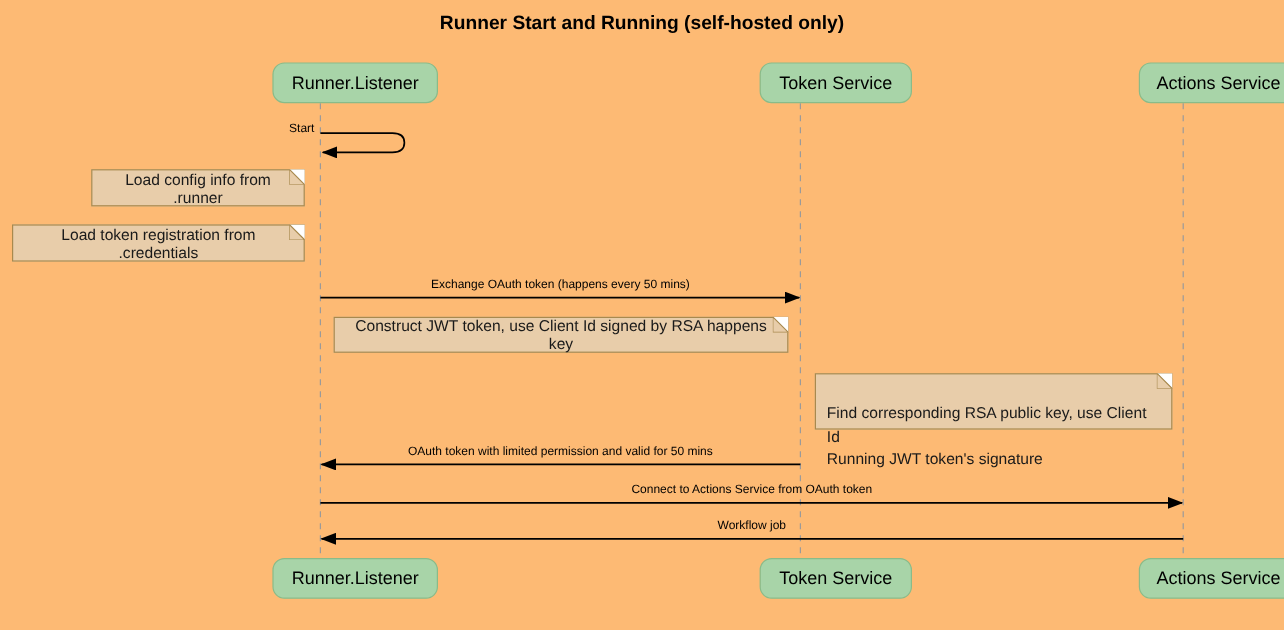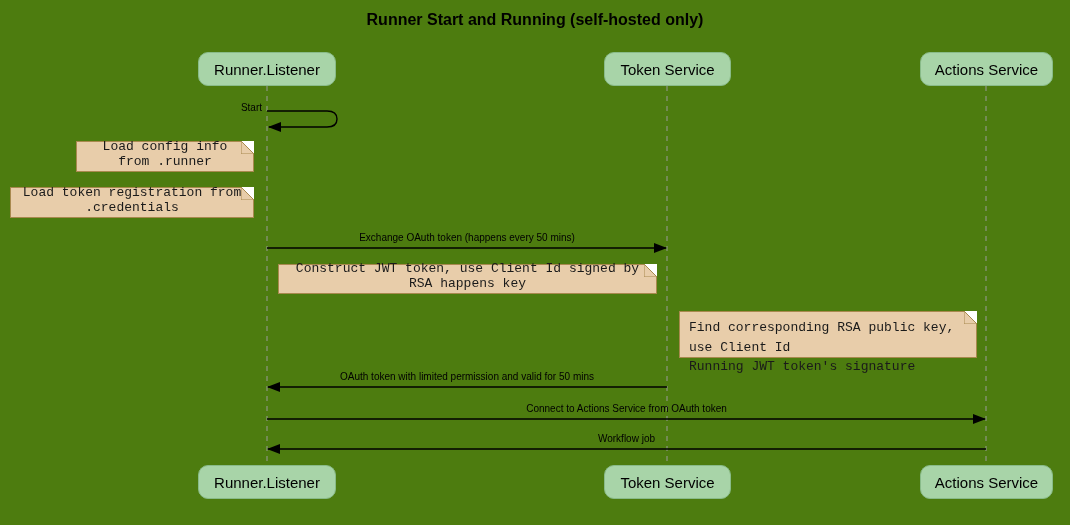--- a/index.html
+++ b/index.html
@@ -1,20 +1,20 @@
 <!DOCTYPE html>
 <html style="--actor-fill: #A8D4A8; --actor-border: #89BB89; --note-fill: #E8CDAA; --note-border: #A8894E; --lifeline: #9A9A9A; --arrow: #000000;"><head>
 <meta charset="utf-8">
 <style>
   html, body { margin: 0; padding: 0; background: #ffffff; }
   .canvas {
     position: relative;
     width: 1070px;
     height: 525px;
-    background: #4d7c0f;
+    background: #fdba74;
     font-family: "Liberation Sans", sans-serif;
     overflow: hidden;
   }
   .title {
     position: absolute;
     left: 0; top: 11px;
     width: 100%;
     text-align: center;
     font-size: 16px;
     font-weight: bold;
@@ -30,41 +30,41 @@
     height: 34px;
     background: var(--actor-fill, #A8D4A8);
     border: 1px solid var(--actor-border, #89BB89);
     border-radius: 10px;
     display: flex;
     align-items: center;
     justify-content: center;
     font-size: 15px;
     color: #000;
     box-sizing: border-box;
+    margin-left: 29px;
   }
   .note {
     position: absolute;
     background: var(--note-fill, #E8CDAA);
     border: 1px solid var(--note-border, #A8894E);
     box-sizing: border-box;
     font-size: 13px;
     color: #1a1a1a;
     display: flex;
-    align-items: flex-end;
+    align-items: center;
     justify-content: center;
     text-align: center;
     padding: 2px 8px;
-    font-family: Liberation Mono, monospace;
   }
   .note.multiline {
     justify-content: flex-start;
     text-align: left;
     line-height: 1.5;
     display: block;
-    padding: 6px 9px;
+    padding: 22px 9px;
   }
   .fold {
     position: absolute;
     top: -1px;
     right: -1px;
     width: 13px;
     height: 13px;
     pointer-events: none;
   }
   .msg-label {

